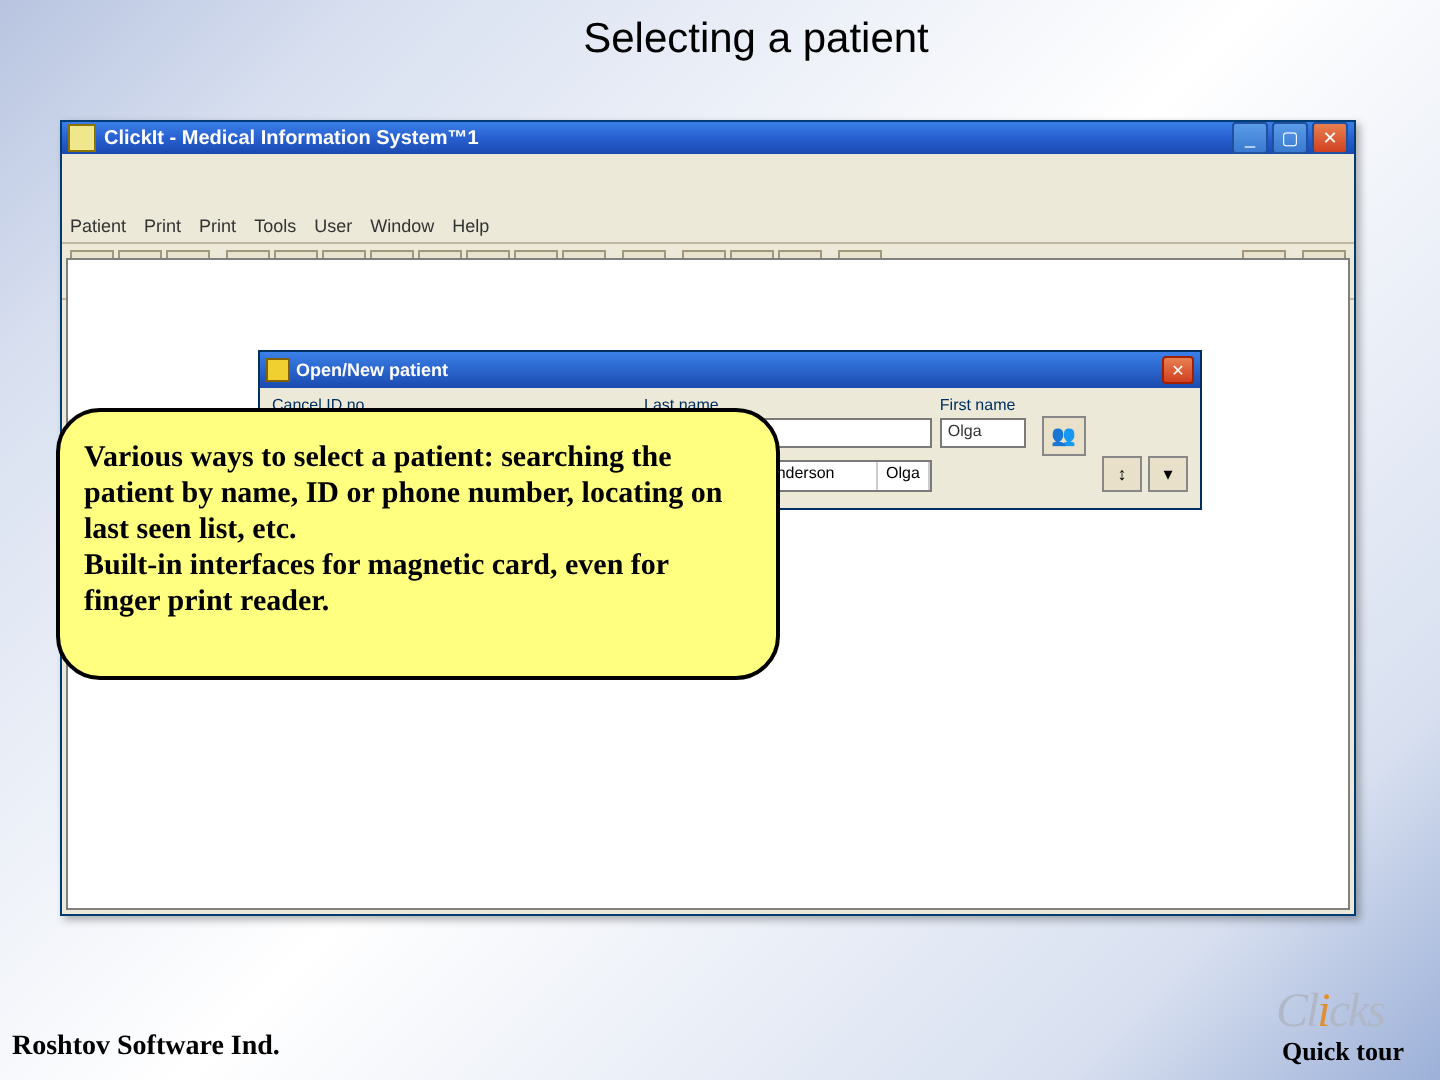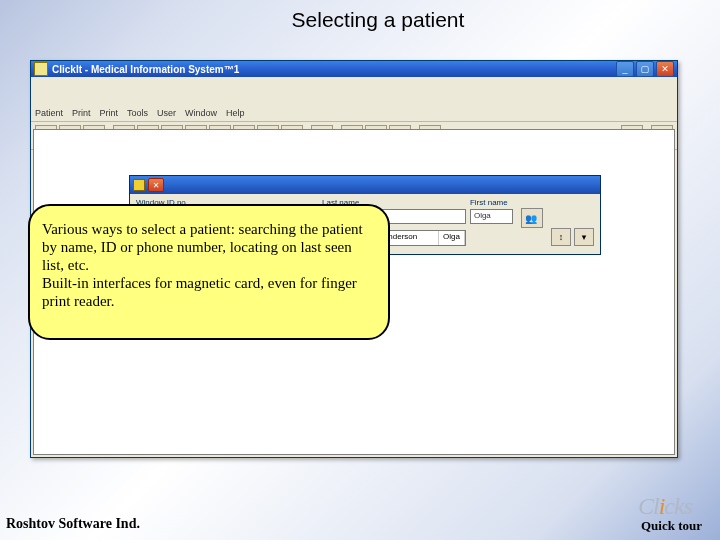--- a/index.html
+++ b/index.html
@@ -35,21 +35,21 @@
   .col-names { display: flex; gap: 4px; flex: 1; }
   .ncol { flex: 1; }
   .lbl { color: #003060; font-size: 8px; margin-bottom: 2px; display: block; }
   .inp { width: 100%; height: 15px; background: #fff; border: 1px solid #7a7a7a; font-size: 8px; padding: 1px 3px; color: #333; }
   .list-row { margin-top: 6px; height: 16px; background: #fff; border: 1px solid #7a7a7a; display: flex; font-size: 8px; }
   .list-cell { padding: 1px 4px; border-right: 1px solid #ccc; }
   .icon-btns { display: flex; flex-direction: column; gap: 4px; padding-top: 10px; }
   .ibtn { width: 22px; height: 20px; background: #e8e0c8; border: 1px solid #888; font-size: 10px; display: flex; align-items: center; justify-content: center; }
   .end-btns { display: flex; gap: 3px; padding-top: 30px; }
   .eb { width: 20px; height: 18px; background: #e8e0c8; border: 1px solid #888; font-size: 9px; display: flex; align-items: center; justify-content: center; }
-  .callout { position: absolute; left: 28px; top: 204px; width: 362px; height: 136px; background: #ffff80; border: 2px solid #000; border-radius: 22px; padding: 14px 12px; font-family: "Times New Roman", serif; font-size: 15px; line-height: 1.2; }
+  .callout { position: absolute; left: 28px; top: 204px; width: 362px; height: 136px; background: #ffff80; border: 2px solid #000; border-radius: 22px; padding: 14px 12px; font-family: "Times New Roman", serif; font-size: 15px; line-height: 1.2; font-weight: bold; }
   .footer-left { position: absolute; left: 6px; bottom: 8px; font-family: "Times New Roman", serif; font-weight: bold; font-size: 14px; text-align: center; }
   .footer-right { position: absolute; right: 18px; bottom: 6px; font-family: "Times New Roman", serif; font-weight: bold; font-size: 13px; }
   .logo { position: absolute; right: 28px; bottom: 20px; font-family: Georgia, serif; font-size: 24px; color: #b0b8c8; font-style: italic; letter-spacing: -1px; }
   .logo .o { color: #e09030; }
 </style>
 </head>
 <body>
 
 <div class="slide-title">Selecting a patient</div>
 
@@ -97,25 +97,26 @@
     <div style="flex:1"></div>
     <div class="tbtn">?</div>
     <div class="tsep"></div>
     <div class="tbtn">→</div>
   </div>
   <div class="app-body"></div>
 
   <div class="dialog">
     <div class="dlg-title">
       <div class="dlg-title-icon"></div>
+      <div class="dlg-title-text">Open/New patient</div>
       <div class="dlg-close">✕</div>
     </div>
     <div class="dlg-body">
       <div class="col-id">
-        <span class="lbl">Window ID no.</span>
+        <span class="lbl">Cancel ID no.</span>
         <div class="inp" style="background:#0040a0;color:#fff">0325/41</div>
       </div>
       <div class="col-btns">
         <div class="dbtn">
             <span class="chk">✔</span>
             <span>OK</span>
           </div>
         <div class="dbtn">
             <span class="xm">✘</span>
             <span>Cancel</span>

